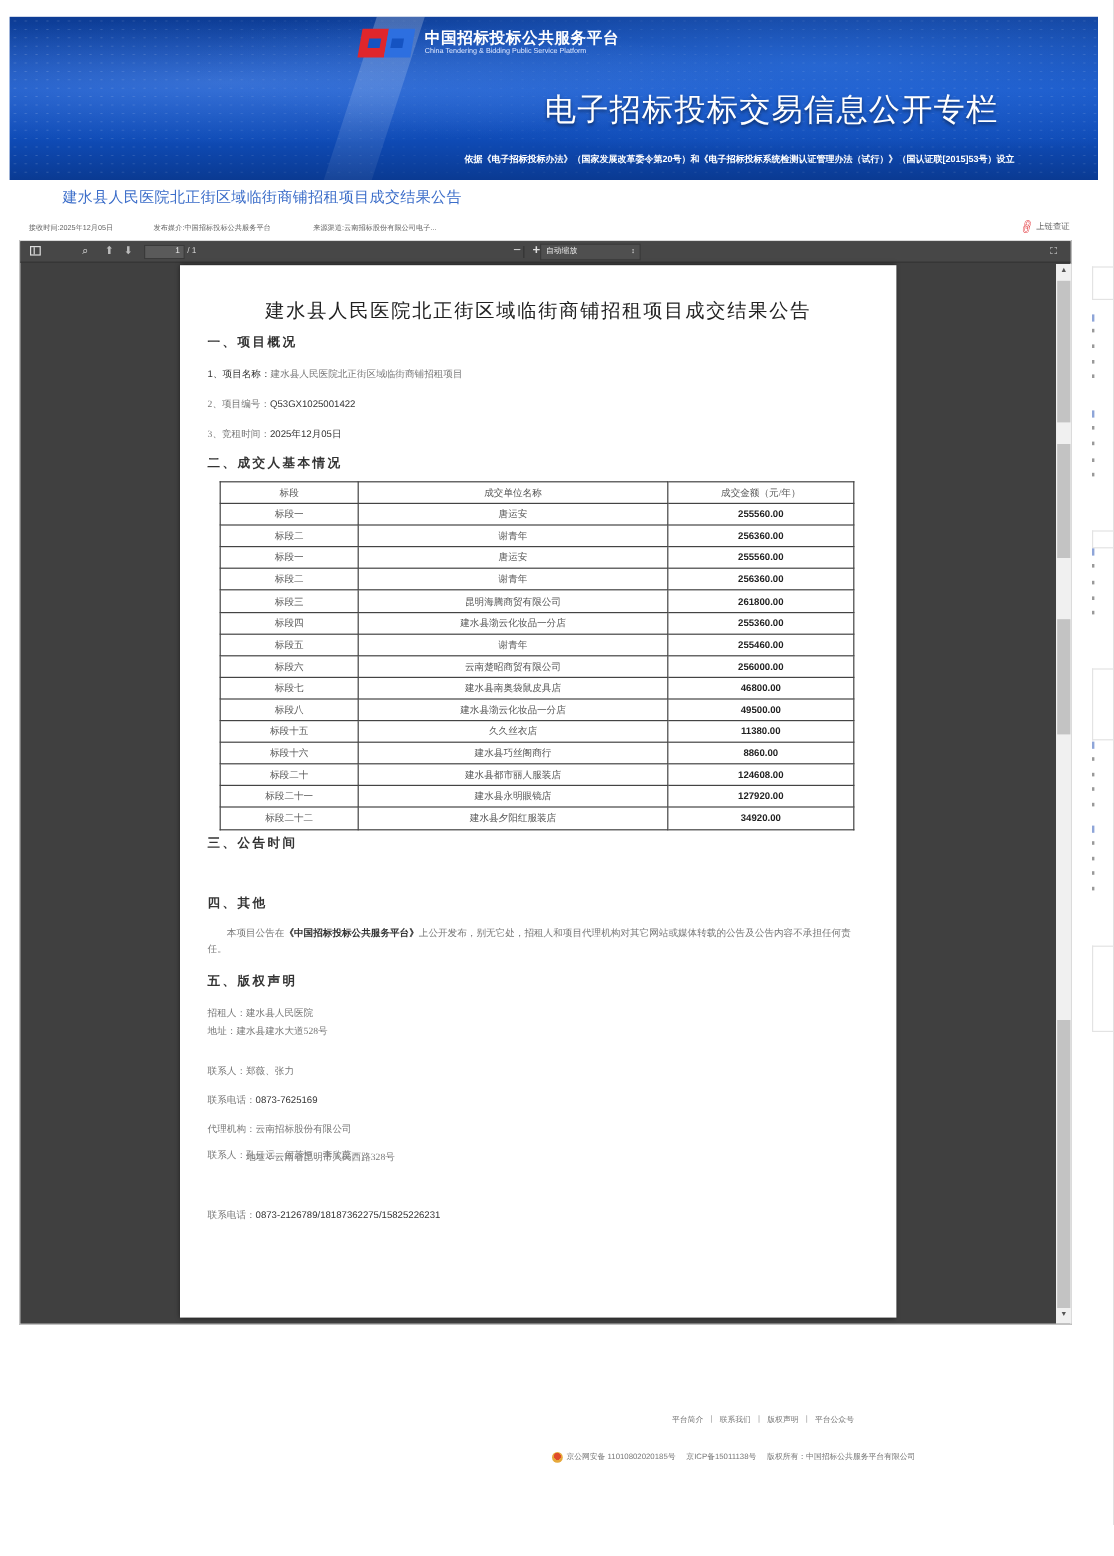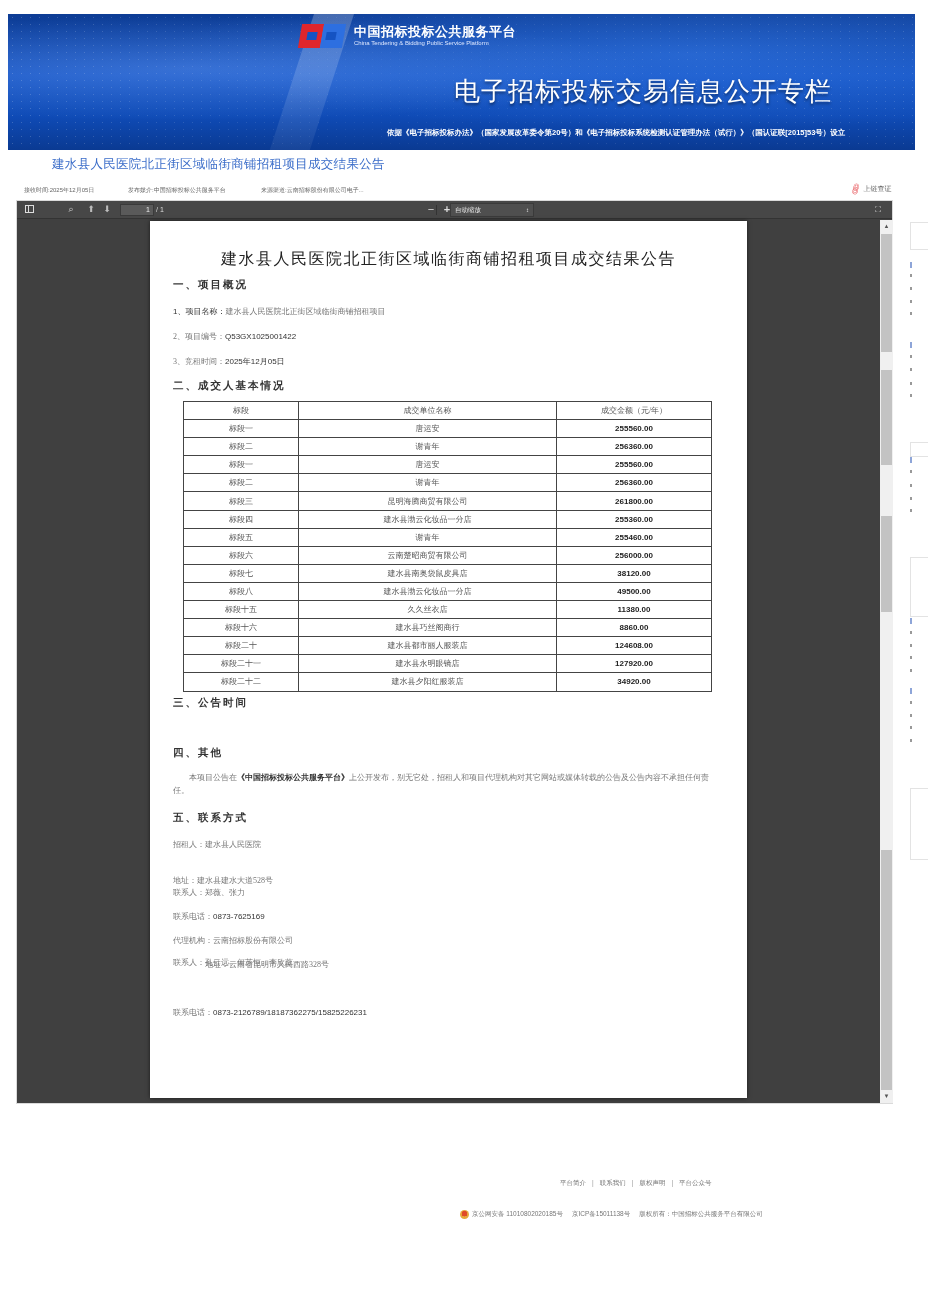--- a/index.html
+++ b/index.html
@@ -217,21 +217,21 @@
             <td class="amt">255460.00</td>
           </tr>
           <tr>
             <td class="seg">标段六</td>
             <td class="name">云南楚昭商贸有限公司</td>
             <td class="amt">256000.00</td>
           </tr>
           <tr>
             <td class="seg">标段七</td>
             <td class="name">建水县南奥袋鼠皮具店</td>
-            <td class="amt">38120.00</td>
+            <td class="amt">46800.00</td>
           </tr>
           <tr>
             <td class="seg">标段八</td>
             <td class="name">建水县渤云化妆品一分店</td>
             <td class="amt">49500.00</td>
           </tr>
           <tr>
             <td class="seg">标段十五</td>
             <td class="name">久久丝衣店</td>
             <td class="amt">11380.00</td>
@@ -259,24 +259,24 @@
         </tbody>
     </table>
 
     <div class="sec-head" style="top:475px">三、公告时间</div>
 
     <div class="sec-head" style="top:525px">四、其他</div>
     <div class="para" style="top:550px">
       <span>本项目公告在</span><b>《中国招标投标公共服务平台》</b><span>上公开发布，别无它处，招租人和项目代理机构对其它网站或媒体转载的公告及公告内容不承担任何责任。</span>
     </div>
 
-    <div class="sec-head" style="top:590px">五、联系方式</div>
+    <div class="sec-head" style="top:590px">五、版权声明</div>
     <div id="contact-lines">
         <div class="p-line" style="top: 618px;"><span>招租人：</span><span>建水县人民医院</span></div>
-        <div class="p-line" style="top: 654px; text-align: right;"><span>地址：</span><span>建水县建水大道528号</span></div>
+        <div class="p-line" style="top: 633px; text-align: right;"><span>地址：</span><span>建水县建水大道528号</span></div>
         <div class="p-line" style="top: 666px;"><span>联系人：</span><span>郑薇、张力</span></div>
         <div class="p-line" style="top: 690px;"><span>联系电话：</span><span class="num">0873-7625169</span></div>
         <div class="p-line" style="top: 714px;"><span>代理机构：</span><span>云南招标股份有限公司</span></div>
         <div class="p-line" style="top: 738px; margin-left: 32px;"><span>地址：</span><span>云南省昆明市人民西路328号</span></div>
         <div class="p-line" style="top: 736px; font-family: Liberation Mono, monospace;"><span>联系人：</span><span>孔云远、何苏恒、李欣蕊</span></div>
         <div class="p-line" style="top: 786px;"><span>联系电话：</span><span class="num">0873-2126789/18187362275/15825226231</span></div>
       </div>
   </div>
 
   <div class="scrollbar">

